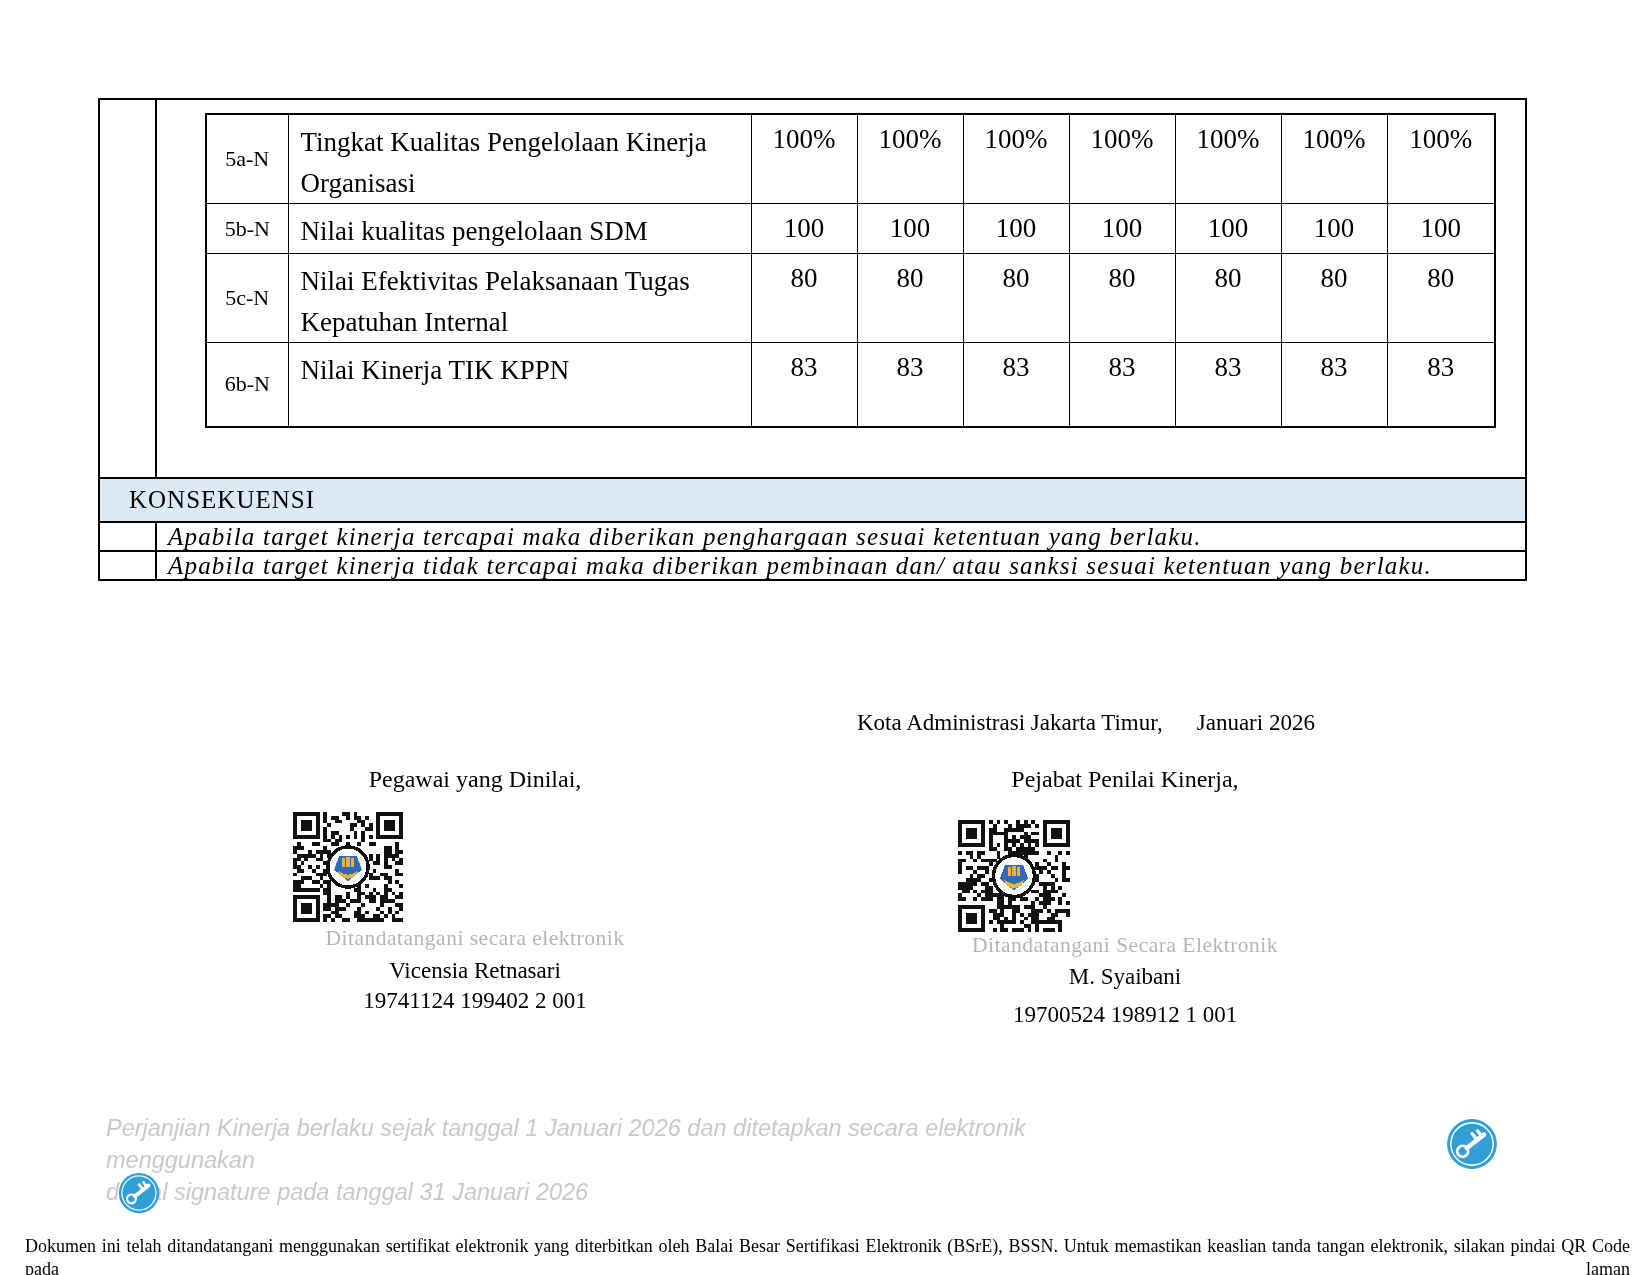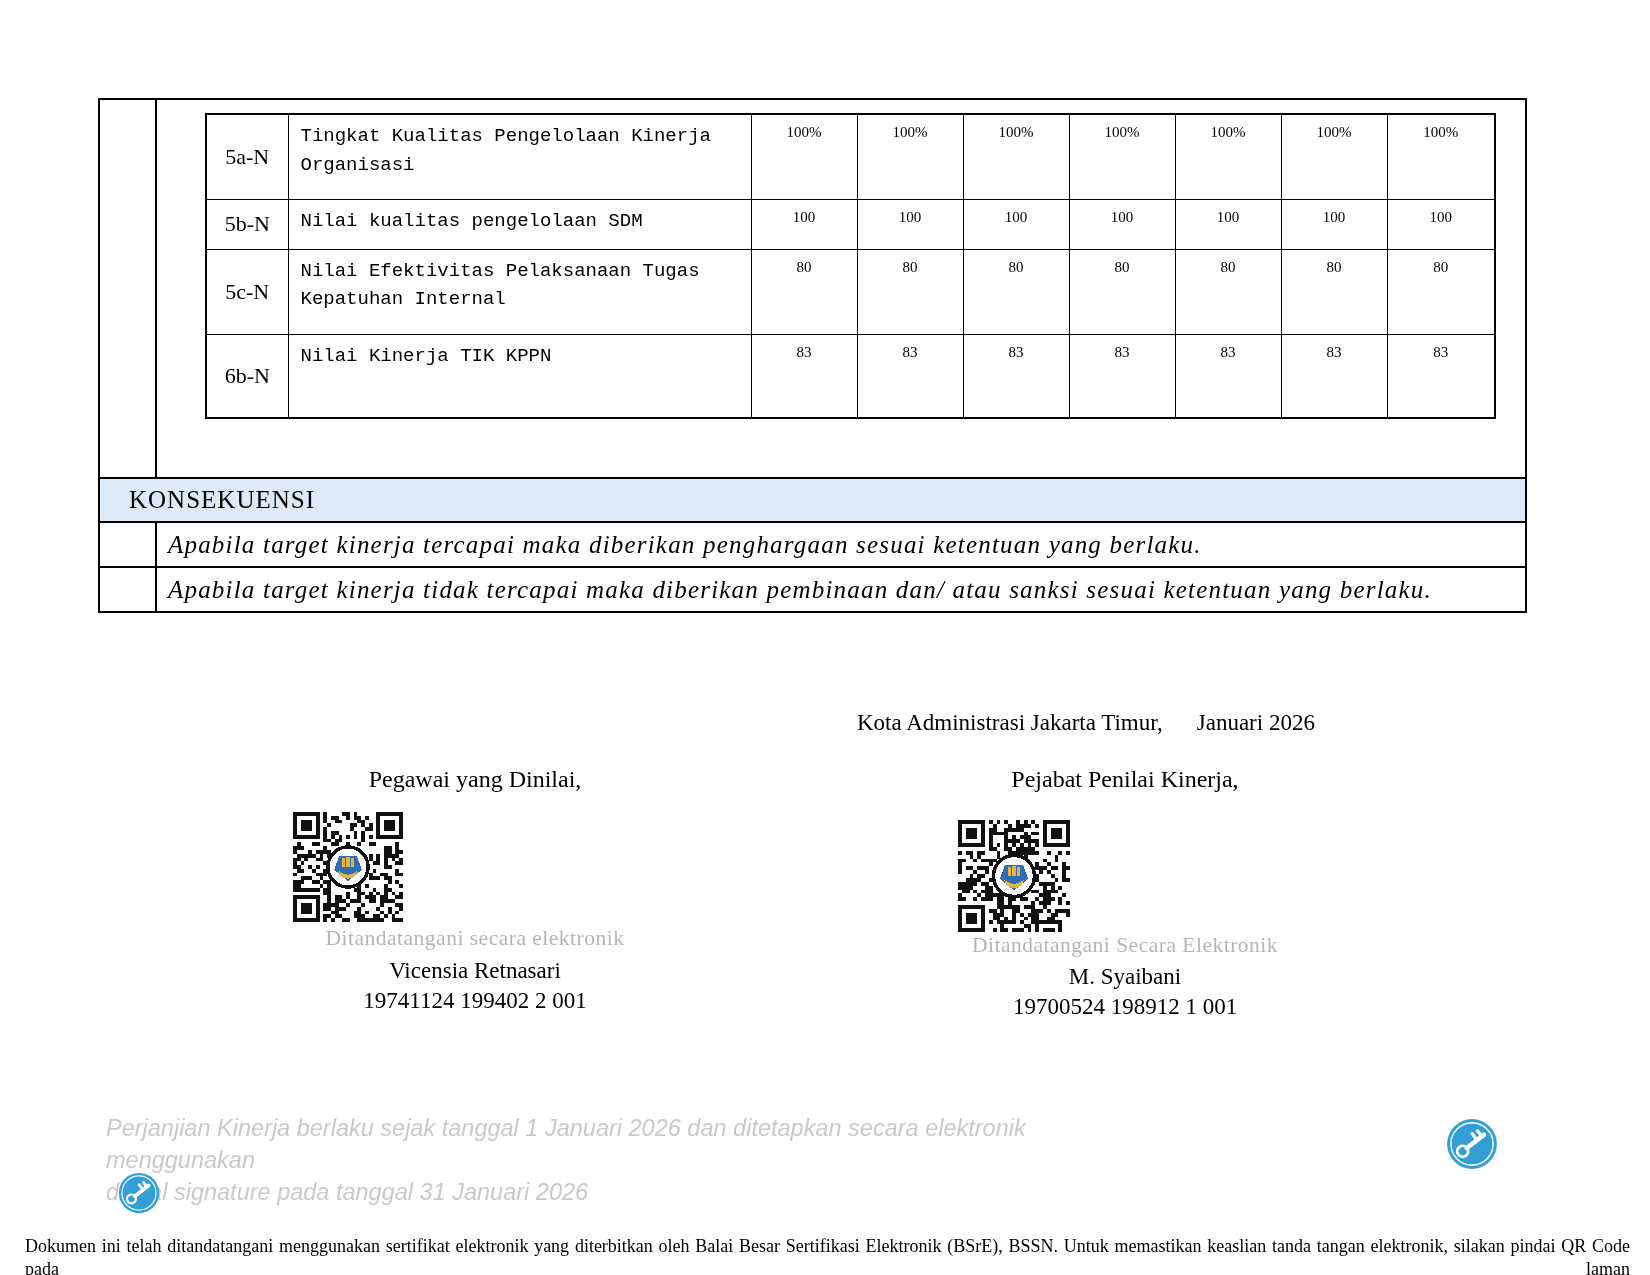--- a/index.html
+++ b/index.html
@@ -29,28 +29,28 @@
     border-collapse:collapse;table-layout:fixed;width:1289px;
     border:2.5px solid var(--line);
   }
   table.inner-table td{border:1.8px solid var(--line);overflow:hidden;}
   table.inner-table tr:nth-child(1) td{height:85px;}
   table.inner-table tr:nth-child(2) td{height:50px;}
   table.inner-table tr:nth-child(3) td{height:85px;}
   table.inner-table tr:nth-child(4) td{height:84px;}
   table.inner-table tr:nth-child(5) td{height:40px;}
   td.code-cell{text-align:center;vertical-align:middle;font-size:22px;}
-  td.ind-cell{vertical-align:top;padding:7px 12px 0 12px;font-size:19px;line-height:1.5;font-family:Liberation Mono, monospace;}
-  td.val-cell{vertical-align:top;text-align:center;padding-top:9px;font-size:15px;}
+  td.ind-cell{vertical-align:top;padding:7px 12px 0 12px;font-size:27px;line-height:1.5;}
+  td.val-cell{vertical-align:top;text-align:center;padding-top:9px;font-size:27px;}
   .konsekuensi-band{
     border-top:2.5px solid var(--line);background:var(--kons-bg);
     height:44px;display:flex;align-items:center;padding-left:29px;
     font-size:25px;letter-spacing:1px;
   }
-  .cons-row{display:flex;border-top:2.5px solid var(--line);height:45px;}
+  .cons-row{display:flex;border-top:2.5px solid var(--line);height:29px;}
   .cons-text{
     flex:1;display:flex;align-items:center;padding-left:11px;
     font-style:italic;font-size:25px;letter-spacing:1.2px;white-space:nowrap;overflow:hidden;
   }
   
   .closing-line{position:absolute;left:857px;top:710px;font-size:23px;white-space:nowrap;}
   .closing-line .date{margin-left:34px;}
   .sig-block{position:absolute;width:490px;text-align:center;}
   .sig-left{left:230px;top:766px;height:260px;}
   .sig-right{left:880px;top:766px;height:260px;}
@@ -59,21 +59,21 @@
   .sig-left .qr{left:63px;top:46px;}
   .sig-right .qr{left:78px;top:54px;}
   .esign-note{position:absolute;left:0;width:100%;color:var(--esign-gray);font-size:21.5px;letter-spacing:0.5px;}
   .sig-left .esign-note{top:160px;}
   .sig-right .esign-note{top:167px;}
   .sig-name{position:absolute;left:0;width:100%;font-size:23px;}
   .sig-left .sig-name{top:192px;}
   .sig-right .sig-name{top:198px;}
   .sig-nip{position:absolute;left:0;width:100%;font-size:23px;}
   .sig-left .sig-nip{top:222px;}
-  .sig-right .sig-nip{top:228px;}
+  .sig-right .sig-nip{top:236px;}
   
   .validity-note{
     position:absolute;left:106px;top:1112px;width:960px;
     font-family:"Liberation Sans","DejaVu Sans",sans-serif;
     font-style:italic;font-size:23.5px;line-height:32px;color:var(--note-gray);
   }
   
   .stamp{position:absolute;}
   .stamp-left{left:118px;top:1172px;width:42px;height:42px;}
   .stamp-right{left:1446px;top:1118px;width:52px;height:52px;}

